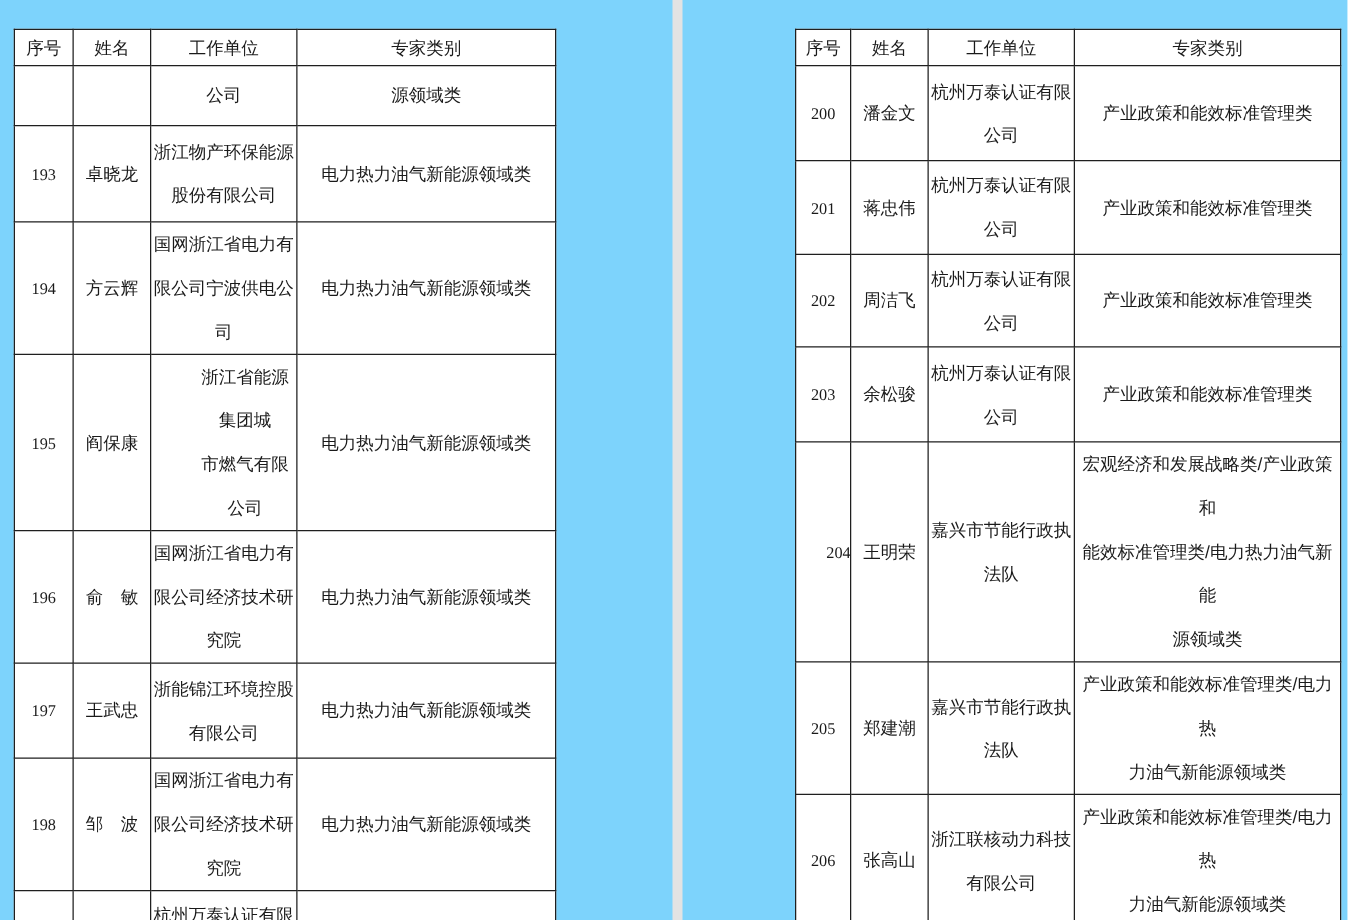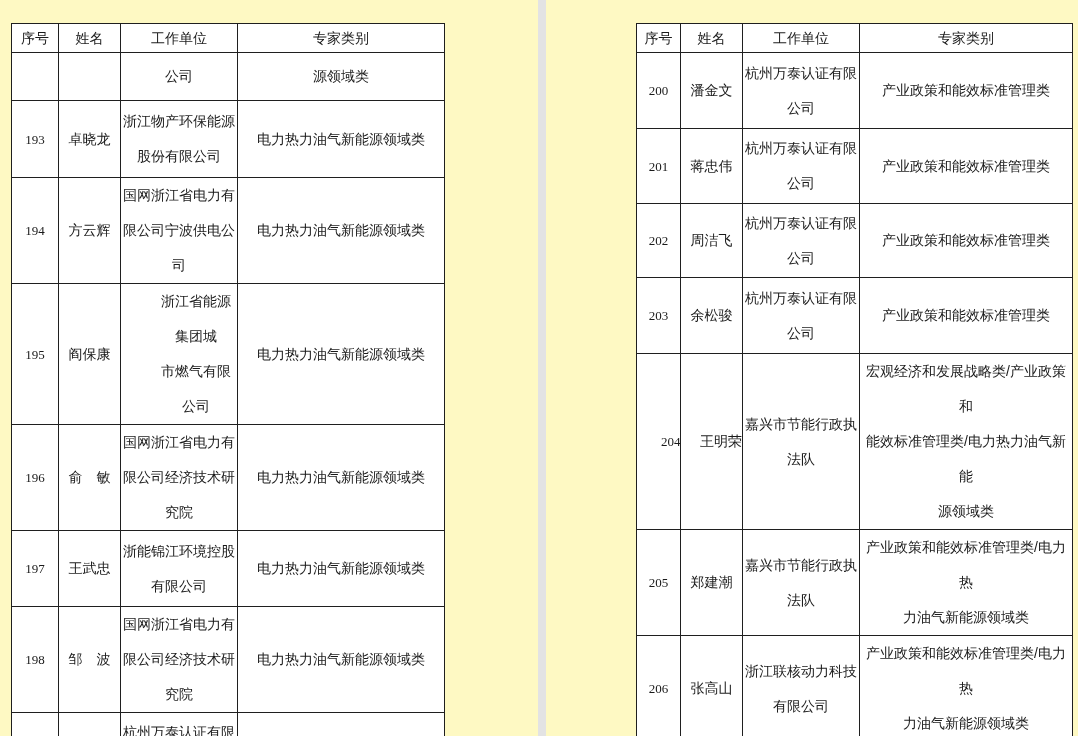--- a/index.html
+++ b/index.html
@@ -1,18 +1,18 @@
 <!DOCTYPE html>
 <html><head>
 <meta charset="utf-8">
 <style>
   html, body { margin:0; padding:0; background:#ffffff; }
   #screen {
     position:relative; width:1078px; height:736px; overflow:hidden;
-    background:#fef9c3; color:#1a1a1a;
+    background:#7dd3fc; color:#1a1a1a;
     font-family:"Liberation Sans", "DejaVu Sans", sans-serif;
   }
   .page-divider {
     position:absolute; top:0; left:538px; width:8px; height:736px;
     background:#e3e3e3;
   }
   .tablewrap { position:absolute; top:23px; }
   .tw-left  { left:11px;  width:433px; }
   .tw-right { left:636px; width:436px; }
   table.roster {
@@ -173,21 +173,21 @@
           </tr>
           <tr style="height: 76px;">
             <td class="no" style="border-color: rgb(31, 31, 31);">203</td>
             <td class="name" style="border-color: rgb(31, 31, 31);">余松骏</td>
             <td class="unit" style="border-color: rgb(31, 31, 31);">杭州万泰认证有限
 公司</td>
             <td class="cat" style="border-color: rgb(31, 31, 31);">产业政策和能效标准管理类</td>
           </tr>
           <tr style="height: 105px;">
             <td class="no" style="border-color: rgb(31, 31, 31); padding-left: 24px;">204</td>
-            <td class="name" style="border-color: rgb(31, 31, 31); text-align: right;">王明荣</td>
+            <td class="name" style="border-color: rgb(31, 31, 31);">王明荣</td>
             <td class="unit" style="border-color: rgb(31, 31, 31);">嘉兴市节能行政执
 法队</td>
             <td class="cat" style="border-color: rgb(31, 31, 31);">宏观经济和发展战略类/产业政策和
 能效标准管理类/电力热力油气新能
 源领域类</td>
           </tr>
           <tr style="height: 75px;">
             <td class="no" style="border-color: rgb(31, 31, 31);">205</td>
             <td class="name" style="border-color: rgb(31, 31, 31);">郑建潮</td>
             <td class="unit" style="border-color: rgb(31, 31, 31);">嘉兴市节能行政执

